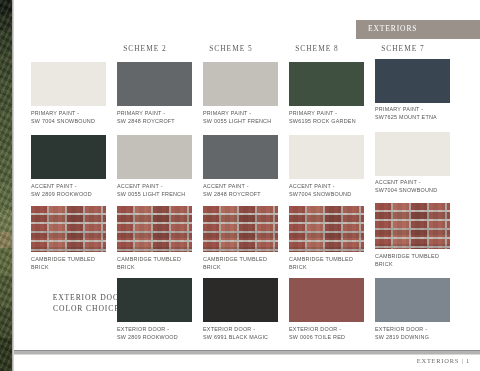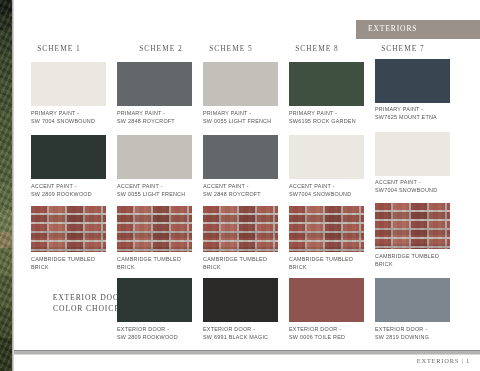--- a/index.html
+++ b/index.html
@@ -178,22 +178,21 @@
   <div id="photo-strip-noise"></div>
 </div>
 <div id="page-edge"></div>
 
 <div id="header-tab" style="background: rgb(154, 145, 139);">
   <span id="header-tab-label">EXTERIORS</span>
 </div>
 
 <div id="sheet">
 
-  <div class="scheme-header" style="left:2px">SCHEME 1</div>
-  <div class="scheme-header" style="left:104px">SCHEME 2</div>
+  <div class="scheme-header" style="left:88px">SCHEME 2</div>
   <div class="scheme-header" style="left:174px">SCHEME 5</div>
   <div class="scheme-header" style="left:260px">SCHEME 8</div>
   <div class="scheme-header" style="left:346px">SCHEME 7</div>
 
   <div class="swatch" style="left: 17px; top: 62px; background-color: rgb(235, 232, 225);"></div>
   <div class="caption" style="left:17px;top:110px">
     <div>PRIMARY PAINT -</div>
     <div>SW 7004 SNOWBOUND</div>
   </div>
 

